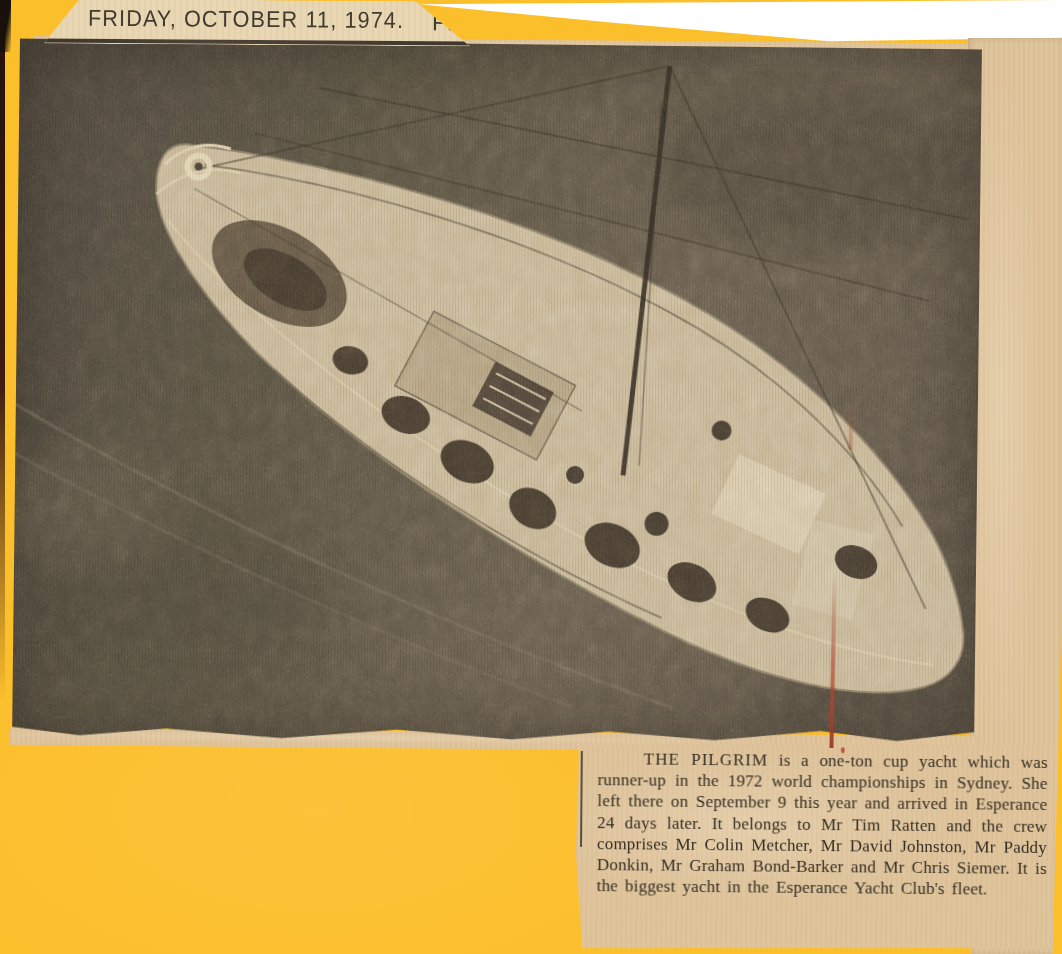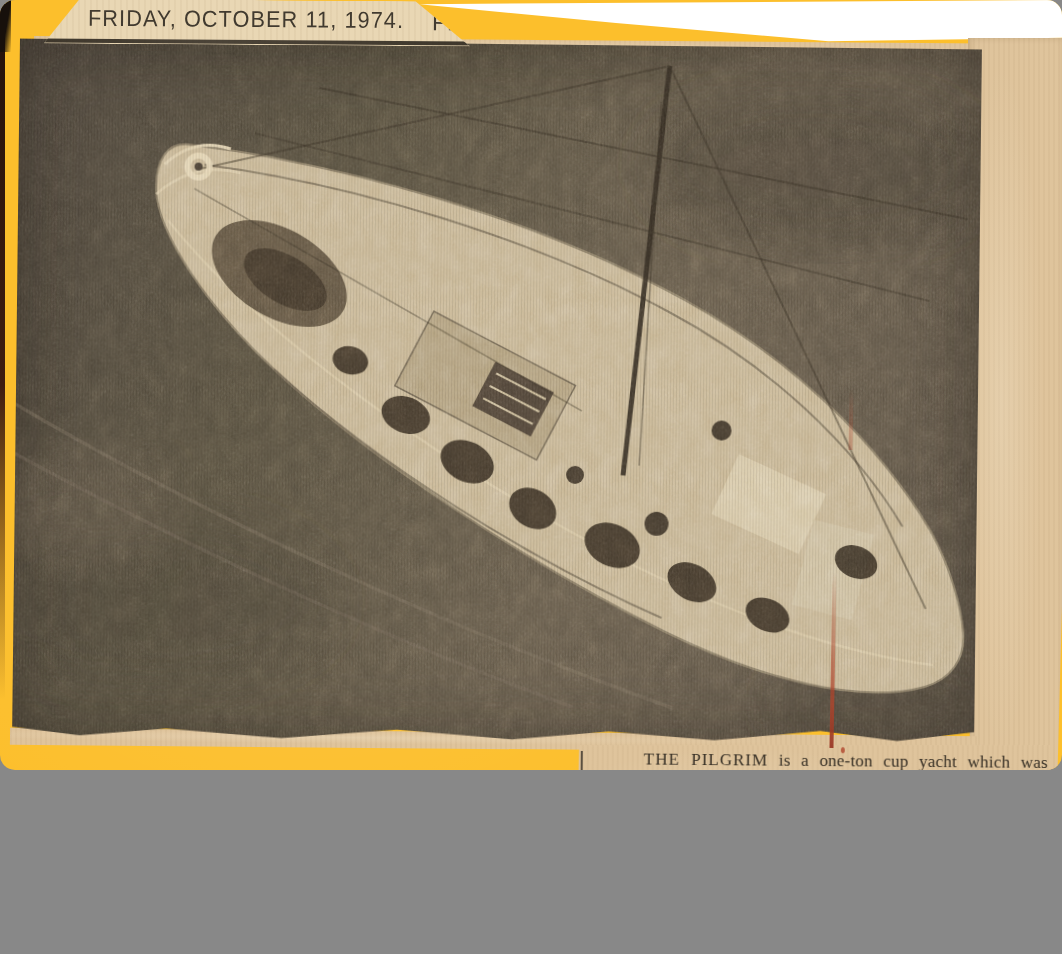--- a/index.html
+++ b/index.html
@@ -8,24 +8,23 @@
     --newsprint-tan:#dfc49c;
     --newsprint-light:#e9d7b4;
     --photo-dark:#574e42;
     --ink:#352e24;
     --hull-light:#c9b795;
     --mark-red:#b0452c;
     --edge-maroon:#3f1d10;
   }
   html,body{margin:0;padding:0;background:#888;}
   .canvas{
-    position:relative;width:1062px;height:770px;overflow:hidden;
+    position:relative;width:1062px;height:954px;overflow:hidden;
     background:var(--scrapbook-orange);
     font-family:"Liberation Sans",sans-serif;
-    border-radius:15px;
   }
   
   .canvas::before{
     content:"";position:absolute;inset:0;z-index:0;pointer-events:none;
     background:
       radial-gradient(ellipse 600px 300px at 30% 85%, rgba(255,255,255,.07), transparent 70%),
       radial-gradient(ellipse 500px 260px at 75% 70%, rgba(160,90,0,.06), transparent 70%);
   }
   
   .white-wedge{

